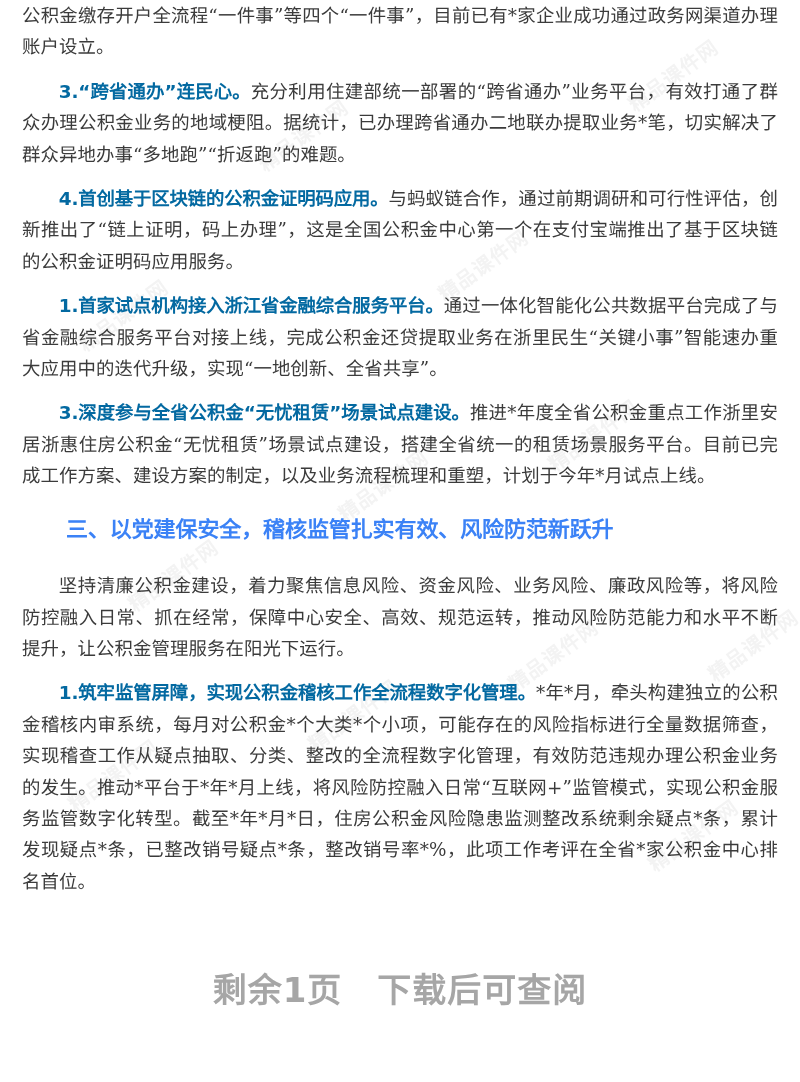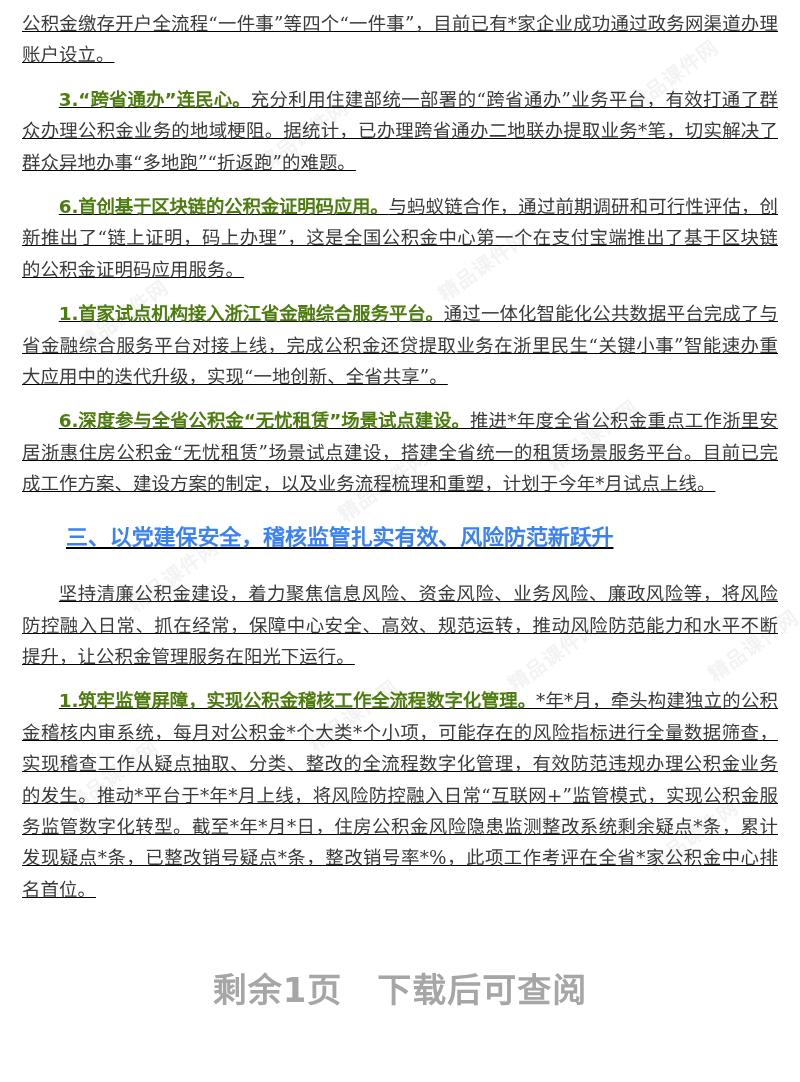--- a/index.html
+++ b/index.html
@@ -36,23 +36,22 @@
     font-weight: 700;
     color: rgba(120, 120, 120, 0.085);
     transform: rotate(-36deg);
     white-space: nowrap;
     letter-spacing: 1px;
   }
 
   .doc-body {
     position: relative;
     z-index: 1;
-    padding: 8px 22px;
+    padding: 0 22px;
     box-sizing: border-box;
-    text-decoration: underline;
   }
 
   
   .para {
     margin: 0;
     color: #3b3b3b;
     font-family: "DejaVu Serif", "Liberation Serif", serif;
     font-size: 18.4px;
     line-height: 31.4px;
     text-align: justify;
@@ -60,21 +59,21 @@
     text-indent: 2em;
     letter-spacing: 0.1px;
     word-break: break-all;
   }
   .para.no-indent { text-indent: 0; }
   .para + .para { margin-top: 13px; }
 
   
   .lead {
     font-weight: 700;
-    color: #4d7c0f;
+    color: #0369a1;
     font-family: "DejaVu Sans", "Liberation Sans", sans-serif;
     letter-spacing: -0.2px;
   }
 
   
   .section-heading {
     margin: 22px 0 0 0;
     color: #3b82f6;
     font-family: "DejaVu Sans", "Liberation Sans", sans-serif;
     font-weight: 700;
@@ -126,29 +125,29 @@
 
     <p class="para no-indent">
       <span>公积金缴存开户全流程“一件事”等四个“一件事”，目前已有*家企业成功通过政务网渠道办理账户设立。</span>
     </p>
 
     <p class="para">
       <span class="lead">3.“跨省通办”连民心。</span><span>充分利用住建部统一部署的“跨省通办”业务平台，有效打通了群众办理公积金业务的地域梗阻。据统计，已办理跨省通办二地联办提取业务*笔，切实解决了群众异地办事“多地跑”“折返跑”的难题。</span>
     </p>
 
     <p class="para">
-      <span class="lead">6.首创基于区块链的公积金证明码应用。</span><span>与蚂蚁链合作，通过前期调研和可行性评估，创新推出了“链上证明，码上办理”，这是全国公积金中心第一个在支付宝端推出了基于区块链的公积金证明码应用服务。</span>
+      <span class="lead">4.首创基于区块链的公积金证明码应用。</span><span>与蚂蚁链合作，通过前期调研和可行性评估，创新推出了“链上证明，码上办理”，这是全国公积金中心第一个在支付宝端推出了基于区块链的公积金证明码应用服务。</span>
     </p>
 
     <p class="para">
       <span class="lead">1.首家试点机构接入浙江省金融综合服务平台。</span><span>通过一体化智能化公共数据平台完成了与省金融综合服务平台对接上线，完成公积金还贷提取业务在浙里民生“关键小事”智能速办重大应用中的迭代升级，实现“一地创新、全省共享”。</span>
     </p>
 
     <p class="para">
-      <span class="lead">6.深度参与全省公积金“无忧租赁”场景试点建设。</span><span>推进*年度全省公积金重点工作浙里安居浙惠住房公积金“无忧租赁”场景试点建设，搭建全省统一的租赁场景服务平台。目前已完成工作方案、建设方案的制定，以及业务流程梳理和重塑，计划于今年*月试点上线。</span>
+      <span class="lead">3.深度参与全省公积金“无忧租赁”场景试点建设。</span><span>推进*年度全省公积金重点工作浙里安居浙惠住房公积金“无忧租赁”场景试点建设，搭建全省统一的租赁场景服务平台。目前已完成工作方案、建设方案的制定，以及业务流程梳理和重塑，计划于今年*月试点上线。</span>
     </p>
 
     <h2 class="section-heading">三、以党建保安全，稽核监管扎实有效、风险防范新跃升</h2>
 
     <p class="para">
       <span>坚持清廉公积金建设，着力聚焦信息风险、资金风险、业务风险、廉政风险等，将风险防控融入日常、抓在经常，保障中心安全、高效、规范运转，推动风险防范能力和水平不断提升，让公积金管理服务在阳光下运行。</span>
     </p>
 
     <p class="para">
       <span class="lead">1.筑牢监管屏障，实现公积金稽核工作全流程数字化管理。</span><span>*年*月，牵头构建独立的公积金稽核内审系统，每月对公积金*个大类*个小项，可能存在的风险指标进行全量数据筛查，实现稽查工作从疑点抽取、分类、整改的全流程数字化管理，有效防范违规办理公积金业务的发生。推动*平台于*年*月上线，将风险防控融入日常“互联网+”监管模式，实现公积金服务监管数字化转型。截至*年*月*日，住房公积金风险隐患监测整改系统剩余疑点*条，累计发现疑点*条，已整改销号疑点*条，整改销号率*%，此项工作考评在全省*家公积金中心排名首位。</span>

